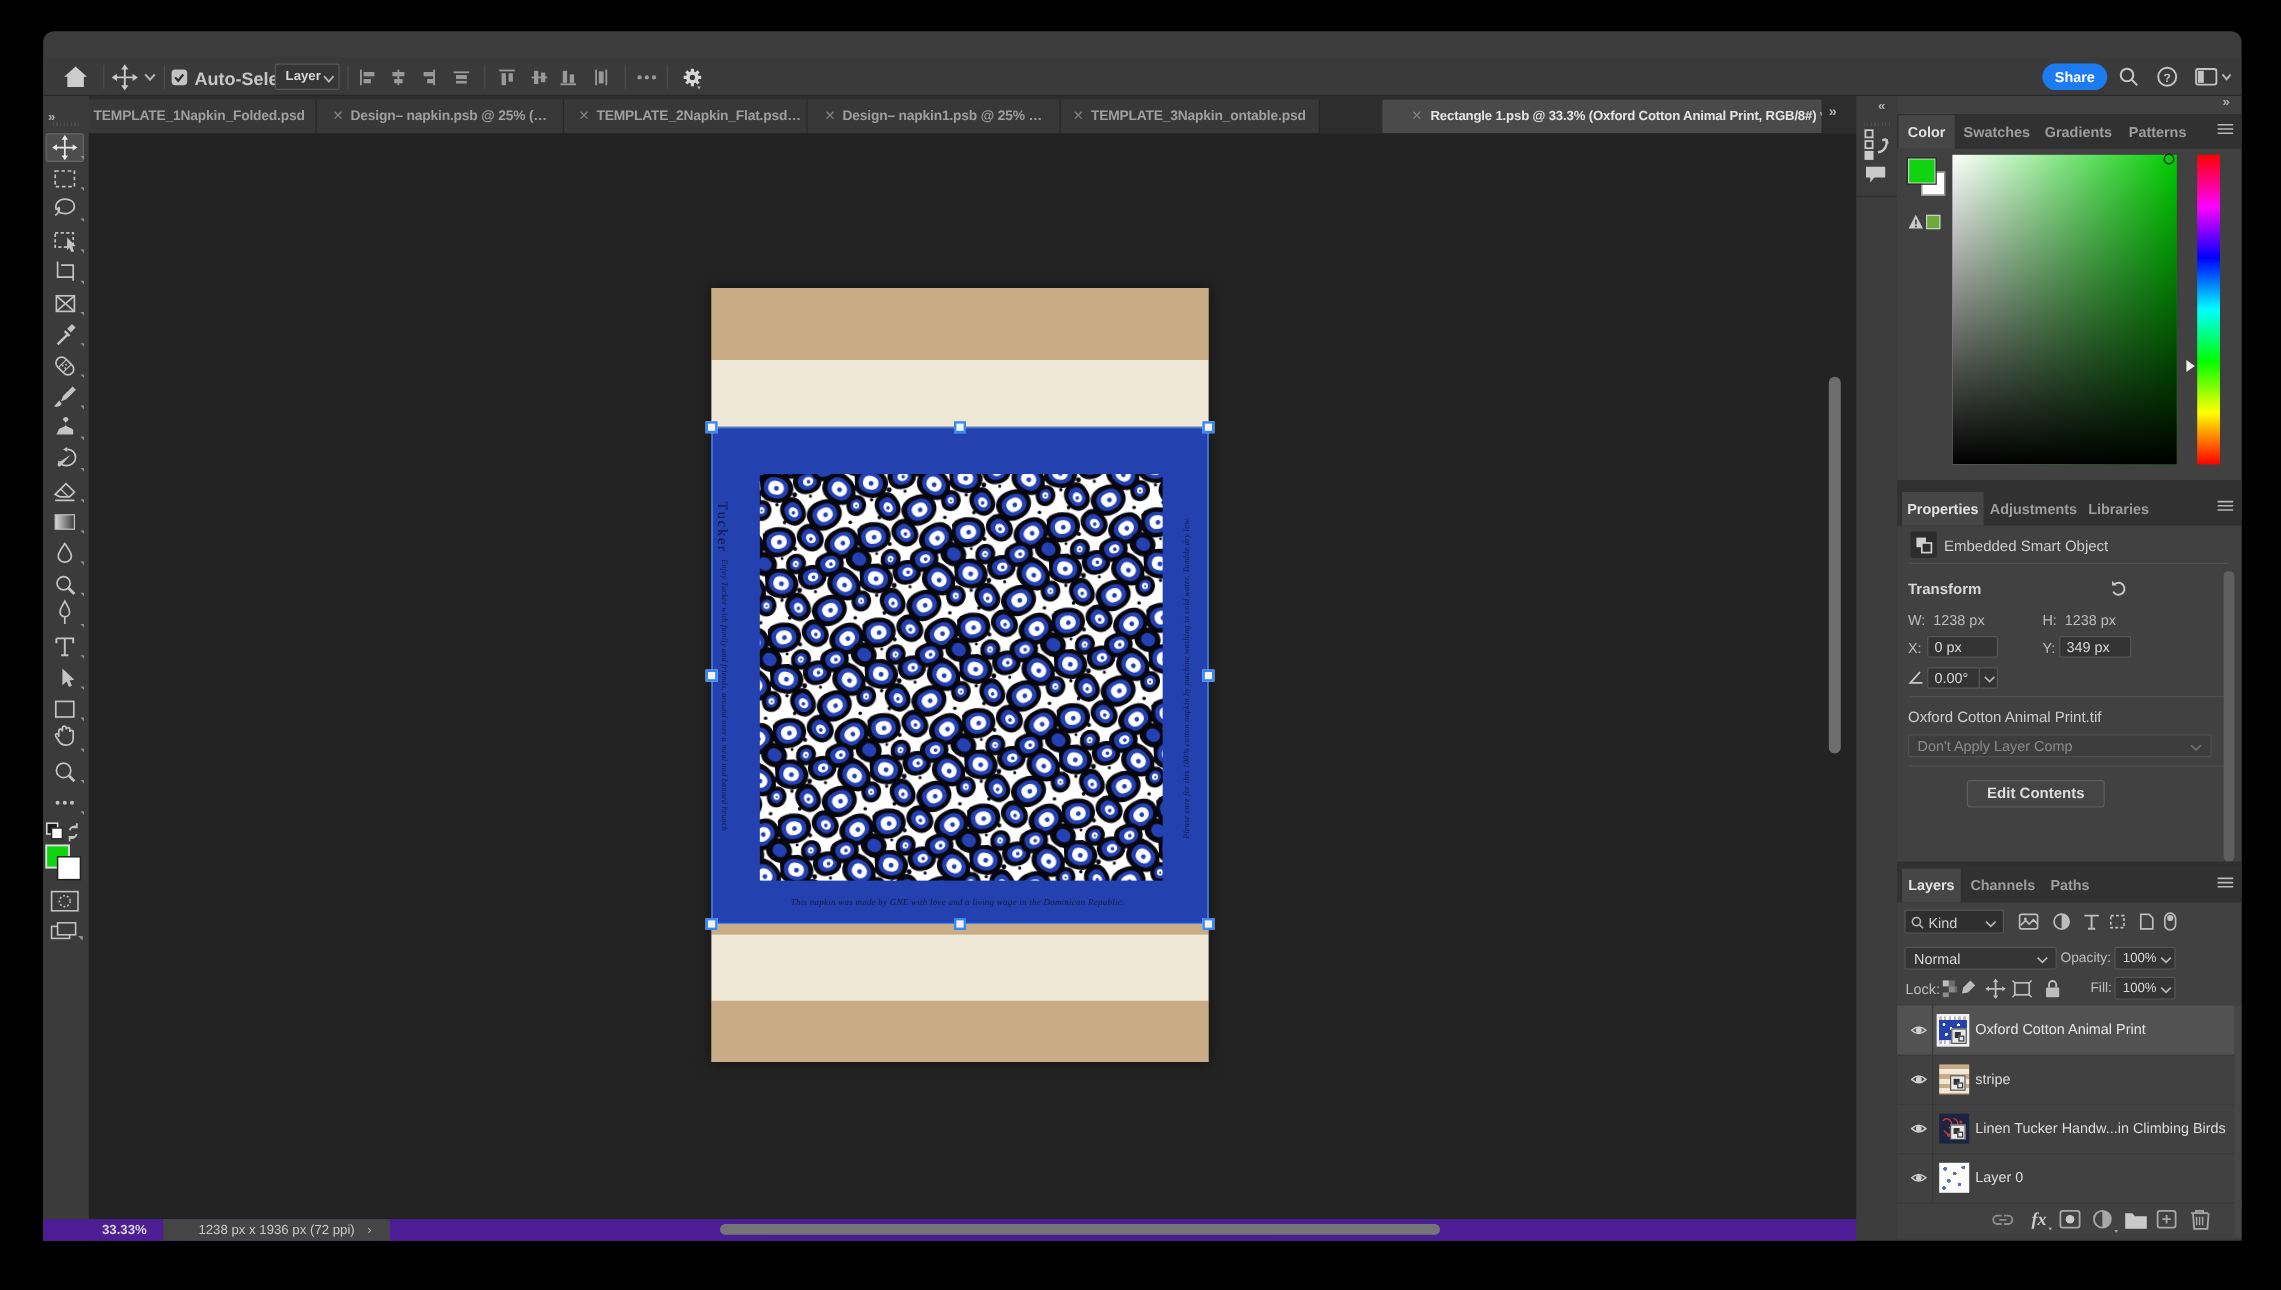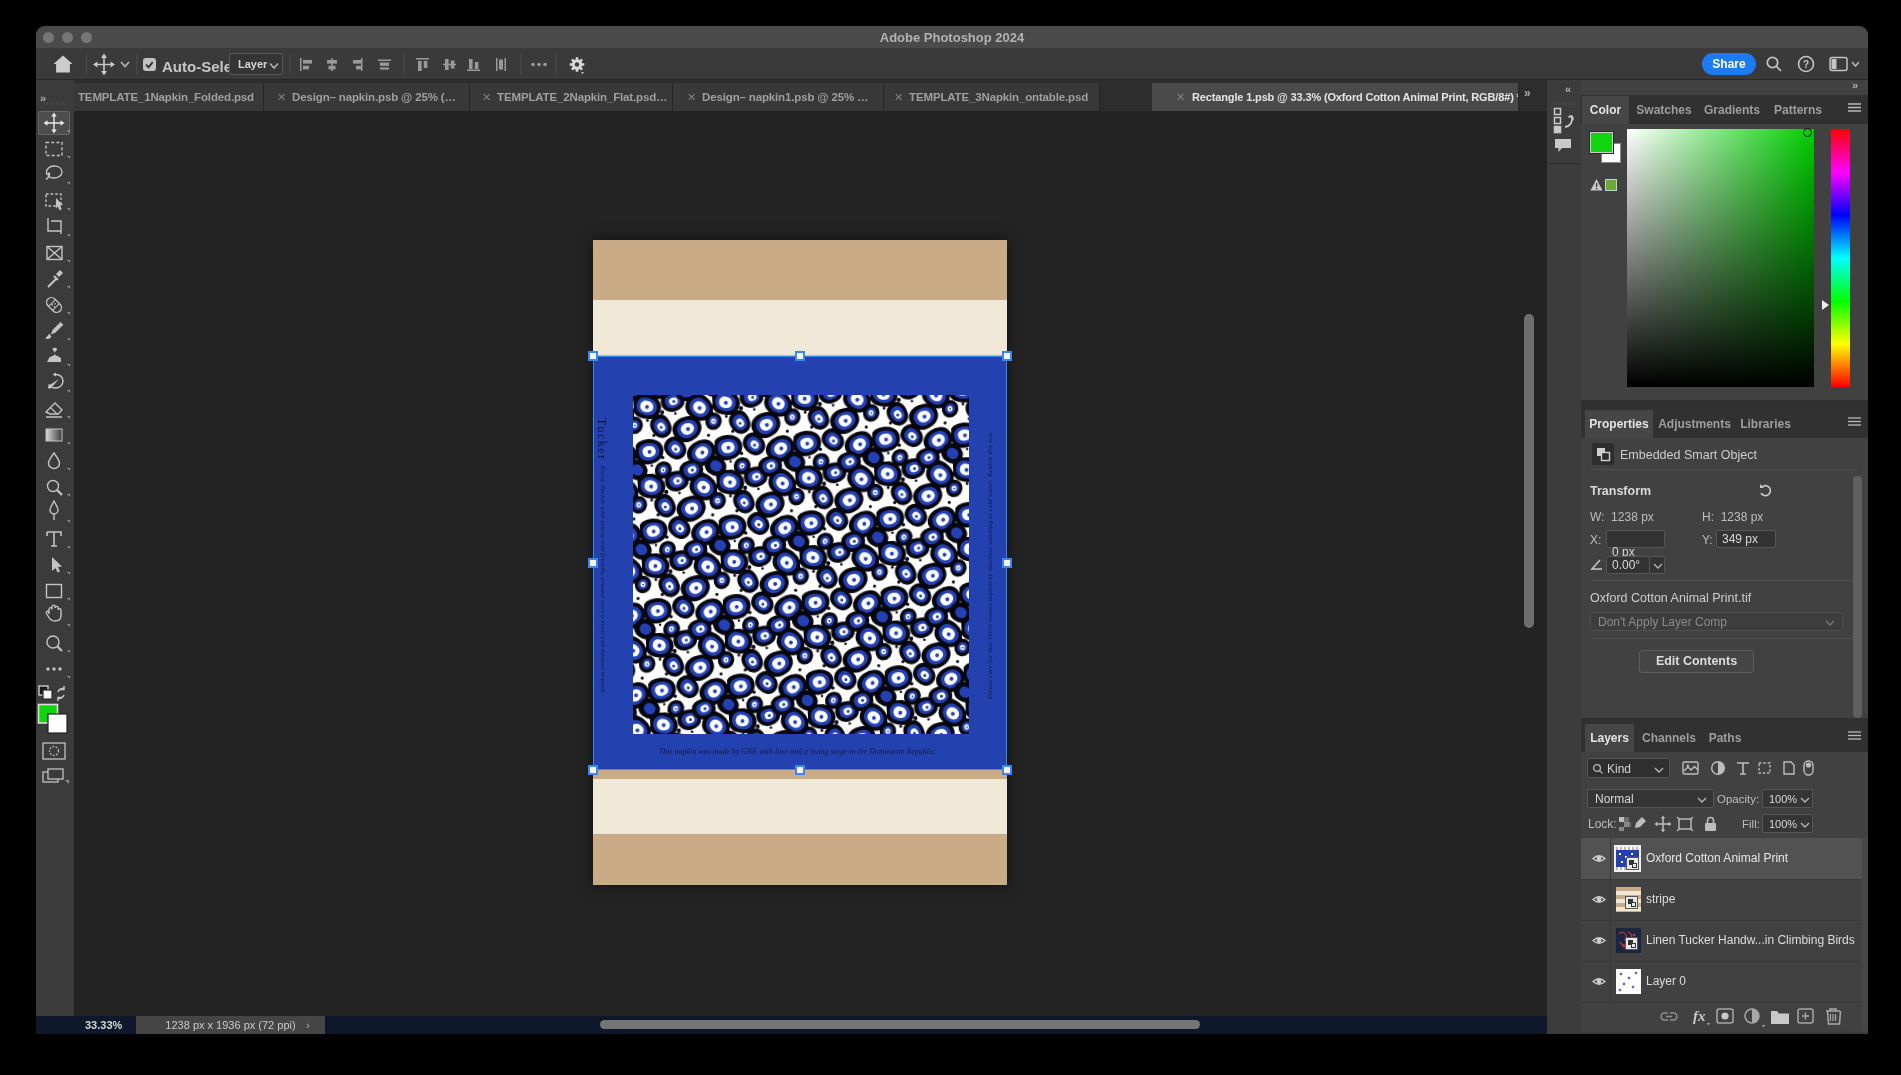--- a/index.html
+++ b/index.html
@@ -14,44 +14,38 @@
   #optbar { left:0; top:22px; width:1832px; height:32px; background:#3a3a3a;
             border-bottom:1px solid #272727; }
   #tabrow { left:38px; top:54px; width:1473px; height:31px; background:#2d2d2d; }
   .tab { top:3px; height:28px; background:#383838; color:#9f9f9f; font-size:11.5px;
          font-weight:bold; line-height:28px; white-space:nowrap; overflow:hidden;
          letter-spacing:-0.15px; border-right:1px solid #262626; }
   .tab.active { background:#4a4a4a; color:#e4e4e4; }
   .tabx { color:#828282; font-size:11px; font-weight:normal; display:inline-block; }
   #tools { left:0; top:54px; width:38px; height:954px; background:#3b3b3b; }
   #canvas { left:38px; top:85px; width:1473px; height:905px; background:#232323; }
-  #statusbar { left:0; top:990px; width:1511px; height:24px; background:#0f172a; color:#cfcfcf; font-size:11px; }
+  #statusbar { left:0; top:990px; width:1511px; height:24px; background:#4c1d95; color:#cfcfcf; font-size:11px; }
   #dockstrip { left:1511px; top:54px; width:34px; height:952px; background:#3c3c3c; }
   #panels { left:1545px; top:54px; width:287px; height:952px; background:#414141; }
   .ptabrow { left:0; width:287px; height:29px; background:#313131; }
   .ptab { top:1px; height:28px; line-height:28px; font-size:12px; font-weight:bold; color:#9e9e9e; text-align:center; }
   .ptab.active { background:#464646; color:#e2e2e2; }
   .divider { left:10px; width:266px; height:1px; background:#4f4f4f; }
   .inbox { background:#333333; border:1px solid #565656; color:#d8d8d8; font-size:12px; border-radius:2px; }
   .lbl { color:#bdbdbd; font-size:12px; }
   #doc { left:519px; top:129px; width:414px; height:645px; background:#efe8d7;
          box-shadow:0 0 12px rgba(0,0,0,0.55); }
   .handle { width:10px; height:10px; background:#f4f4f4; border:2px solid #3787f7; margin-left:-5px; margin-top:-5px; }
   .scriptv { font-family:"Liberation Serif", serif; font-style:italic; color:#141a42; white-space:nowrap; }
   .seg7 { height:18px; line-height:18px; }
 </style></head>
 <body>
 <div id="page">
   <div id="win" class="abs">
-    <div id="titlebar" class="abs">
-      <div class="light abs" style="left:7px"></div>
-      <div class="light abs" style="left:26px"></div>
-      <div class="light abs" style="left:45px"></div>
-      <div id="title" class="abs">Adobe Photoshop 2024</div>
-    </div>
     <div id="optbar" class="abs">
       <svg class="abs" style="left:0;top:0" width="620" height="32" viewBox="0 0 620 32">
         <g fill="#cccccc">
           <path d="M27 7.5 L17.5 16 h2.6 v8.5 h13.8 V16 h2.6 Z"></path>
         </g>
         <g stroke="#4e4e4e" stroke-width="1">
           <line x1="50.5" y1="6" x2="50.5" y2="26"></line>
           <line x1="101" y1="6" x2="101" y2="26"></line>
           <line x1="254" y1="6" x2="254" y2="26"></line>
           <line x1="368" y1="6" x2="368" y2="26"></line>
@@ -449,21 +443,21 @@
       <div class="abs lbl" style="left:39px;top:368px;font-size:12.5px;color:#cdcdcd;">Embedded Smart Object</div>
       <div class="divider abs" style="top:389px;"></div>
       <div class="abs" style="left:9px;top:404px;color:#d8d8d8;font-size:12.5px;font-weight:bold;">Transform</div>
       <svg class="abs" style="left:178px;top:403px" width="15" height="15" viewBox="0 0 15 15">
         <path d="M3 4 a5 5 0 1 1 -1 6" fill="none" stroke="#c9c9c9" stroke-width="1.6"></path>
         <path d="M1 1 v4 h4 Z" fill="#c9c9c9"></path>
       </svg>
       <div class="abs lbl" style="left:9px;top:430px;">W:&nbsp; 1238 px</div>
       <div class="abs lbl" style="left:121px;top:430px;text-align:right;">H:&nbsp; 1238 px</div>
       <div class="abs lbl" style="left:9px;top:453px;">X:</div>
-      <div class="abs inbox" style="left:25px;top:450px;width:59px;height:18px;padding:14px 0 0 5px;">0 px</div>
+      <div class="abs inbox" style="left:25px;top:450px;width:59px;height:18px;padding:1px 0 0 5px;">0 px</div>
       <div class="abs lbl" style="left:121px;top:453px;">Y:</div>
       <div class="abs inbox" style="left:135px;top:450px;width:60px;height:18px;padding:1px 0 0 5px;">349 px</div>
       <svg class="abs" style="left:9px;top:478px" width="14" height="14" viewBox="0 0 14 14">
         <path d="M12 11 L2 11 L10 2" fill="none" stroke="#c9c9c9" stroke-width="1.5"></path>
       </svg>
       <div class="abs inbox" style="left:25px;top:476px;width:44px;height:18px;padding:1px 0 0 5px;">0.00°</div>
       <div class="abs inbox" style="left:68px;top:476px;width:16px;height:18px;">
         <svg style="position:absolute;left:3px;top:6px" width="10" height="7">
             <path d="M1 1 l4 4 4-4" stroke="#b5b5b5" stroke-width="1.4" fill="none"></path>
           </svg>

